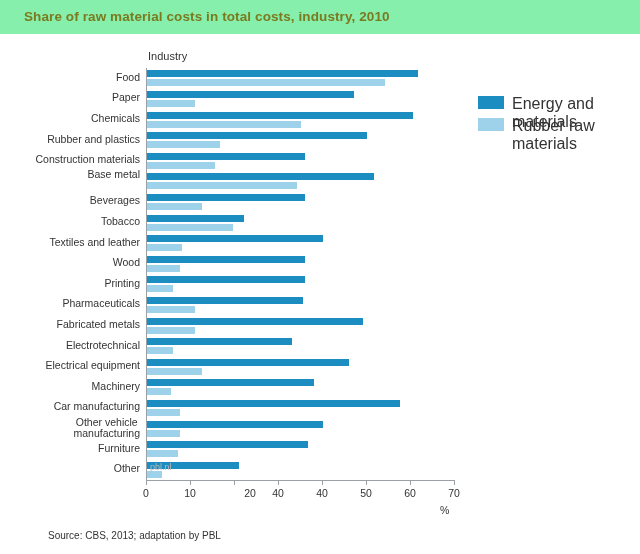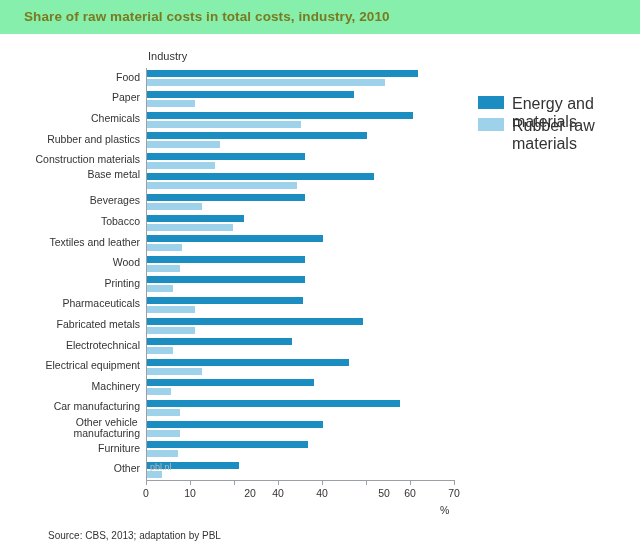--- a/index.html
+++ b/index.html
@@ -250,21 +250,21 @@
         <div class="tick-label" style="left: 146px;">0</div>
         <div class="tick" style="left: 190px;"></div>
         <div class="tick-label" style="left: 190px;">10</div>
         <div class="tick" style="left: 234px;"></div>
         <div class="tick-label" style="left: 250px; text-align: right;">20</div>
         <div class="tick" style="left: 278px;"></div>
         <div class="tick-label" style="left: 278px;">40</div>
         <div class="tick" style="left: 322px;"></div>
         <div class="tick-label" style="left: 322px;">40</div>
         <div class="tick" style="left: 366px;"></div>
-        <div class="tick-label" style="left: 384px;">50</div>
+        <div class="tick-label" style="left: 366px;">50</div>
         <div class="tick" style="left: 410px;"></div>
         <div class="tick-label" style="left: 410px;">60</div>
         <div class="tick" style="left: 454px;"></div>
         <div class="tick-label" style="left: 454px;">70</div>
       </div>
 
     <div class="watermark">pbl.nl</div>
 
     <div class="unit-label">%</div>
 

